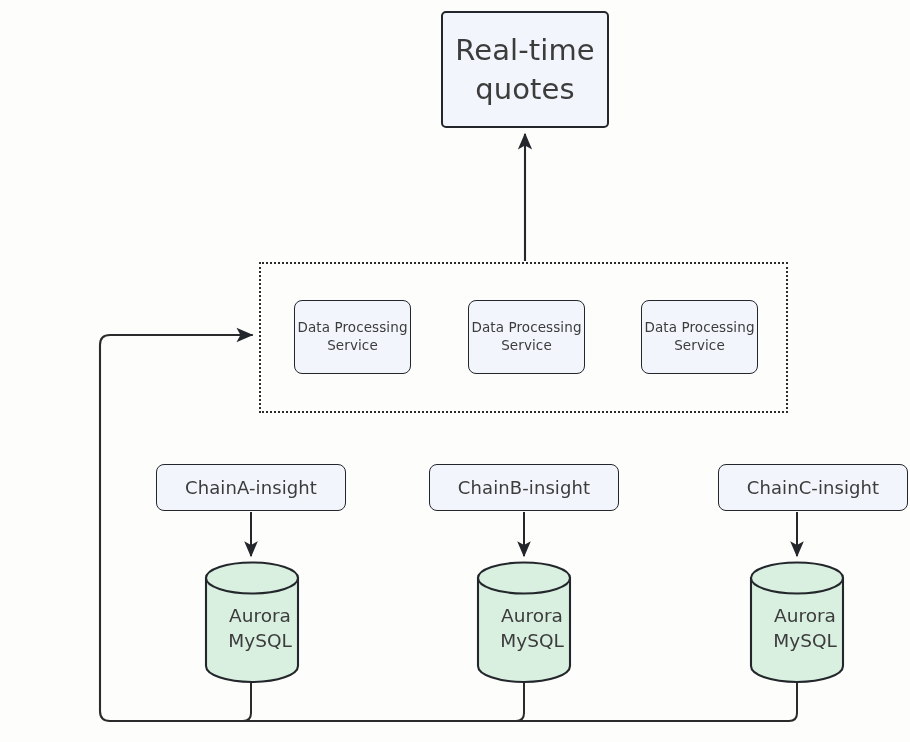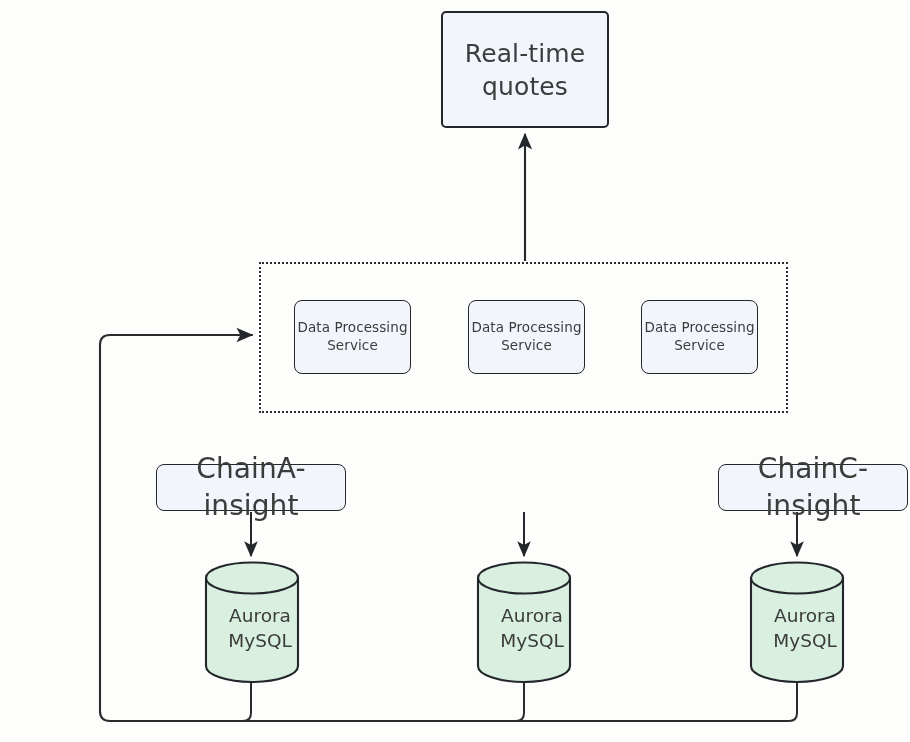--- a/index.html
+++ b/index.html
@@ -30,41 +30,41 @@
     border-radius: 7px;
     line-height: 1.32;
     white-space: pre-line;
     letter-spacing: .1px;
   }
   .node-realtime {
     left: 441px;
     top: 11px;
     width: 168px;
     height: 117px;
-    font-size: 25px;
+    font-size: 29px;
     border-radius: 5px;
     border-width: 2px;
   }
   .node-dps {
     width: 117px;
     height: 74px;
     font-size: 13.5px;
     border-radius: 8px;
     border-width: 1.7px;
     top: 300px;
     text-align: center;
   }
   .dps-1 { left: 294px; }
   .dps-2 { left: 468px; }
   .dps-3 { left: 641px; }
 
   .node-insight {
     width: 190px;
     height: 47px;
-    font-size: 28px;
+    font-size: 18px;
     border-radius: 8px;
     border-width: 1.6px;
     top: 464px;
   }
   .ins-1 { left: 156px; }
   .ins-2 { left: 429px; }
   .ins-3 { left: 718px; }
 
   
   .dotted-group {
@@ -141,20 +141,21 @@
   <div class="dotted-group"></div>
 
   <div class="node node-dps dps-1">Data Processing
 Service</div>
   <div class="node node-dps dps-2">Data Processing
 Service</div>
   <div class="node node-dps dps-3">Data Processing
 Service</div>
 
   <div class="node node-insight ins-1">ChainA-insight</div>
+  <div class="node node-insight ins-2">ChainB-insight</div>
   <div class="node node-insight ins-3">ChainC-insight</div>
 
   <div class="cylinder cyl-1">
     <svg viewBox="0 0 96 120" xmlns="http://www.w3.org/2000/svg">
       <path d="M2,16 L2,104 A46,16 0 0 0 94,104 L94,16 Z" fill="#d9f0e1" stroke="#23262b" stroke-width="2.1"></path>
       <ellipse cx="48" cy="16" rx="46" ry="15.5" fill="#d9f0e1" stroke="#23262b" stroke-width="2.1"></ellipse>
     </svg>
     <div class="cyl-label">Aurora
 MySQL</div>
   </div>

